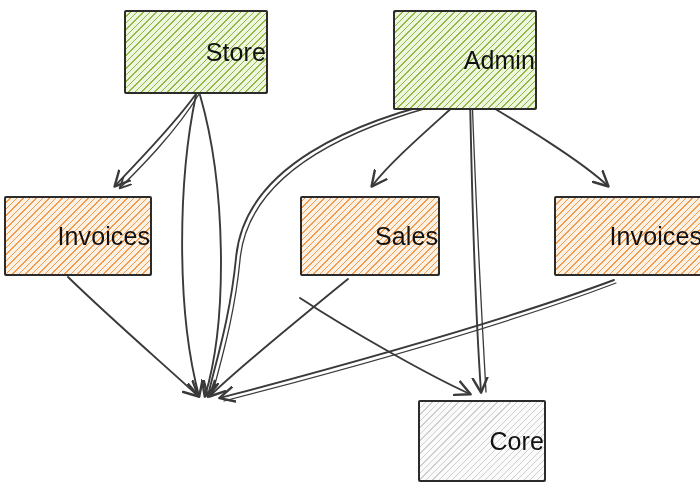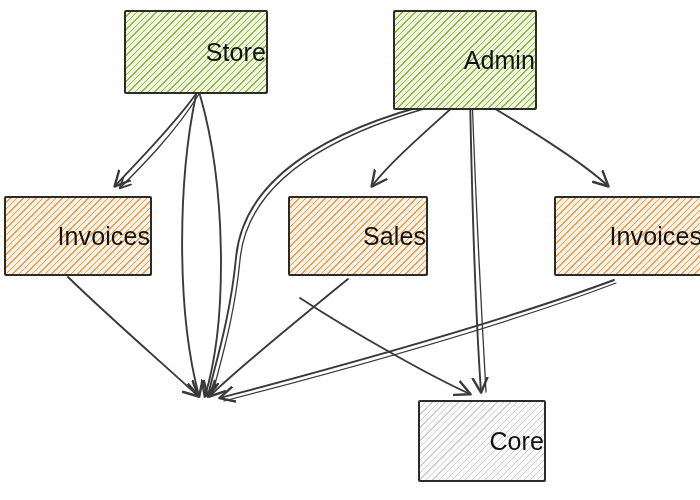--- a/index.html
+++ b/index.html
@@ -126,21 +126,21 @@
     </div>
 
     <div class="node fill-green" style="left:393px; top:10px; width:144px; height:100px;">
       <span class="node-label">Admin</span>
     </div>
 
     <div class="node fill-orange" style="left:4px; top:196px; width:148px; height:80px;">
       <span class="node-label">Invoices</span>
     </div>
 
-    <div class="node fill-orange" style="left:288px; top:196px; width:140px; height:80px;">
+    <div class="node fill-orange" style="left:300px; top:196px; width:140px; height:80px;">
       <span class="node-label">Sales</span>
     </div>
 
     <div class="node fill-orange" style="left:554px; top:196px; width:150px; height:80px;">
       <span class="node-label">Invoices</span>
     </div>
 
 
     <div class="node fill-grey" style="left:418px; top:400px; width:128px; height:82px;">
       <span class="node-label">Core</span>

